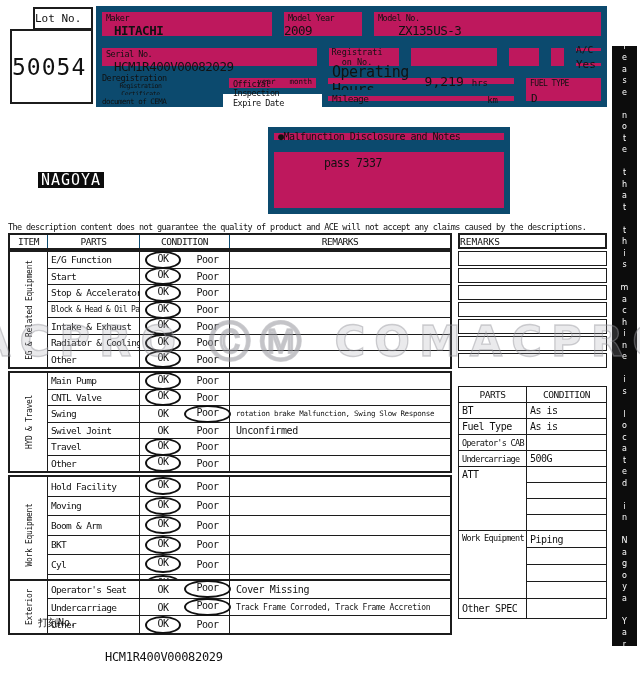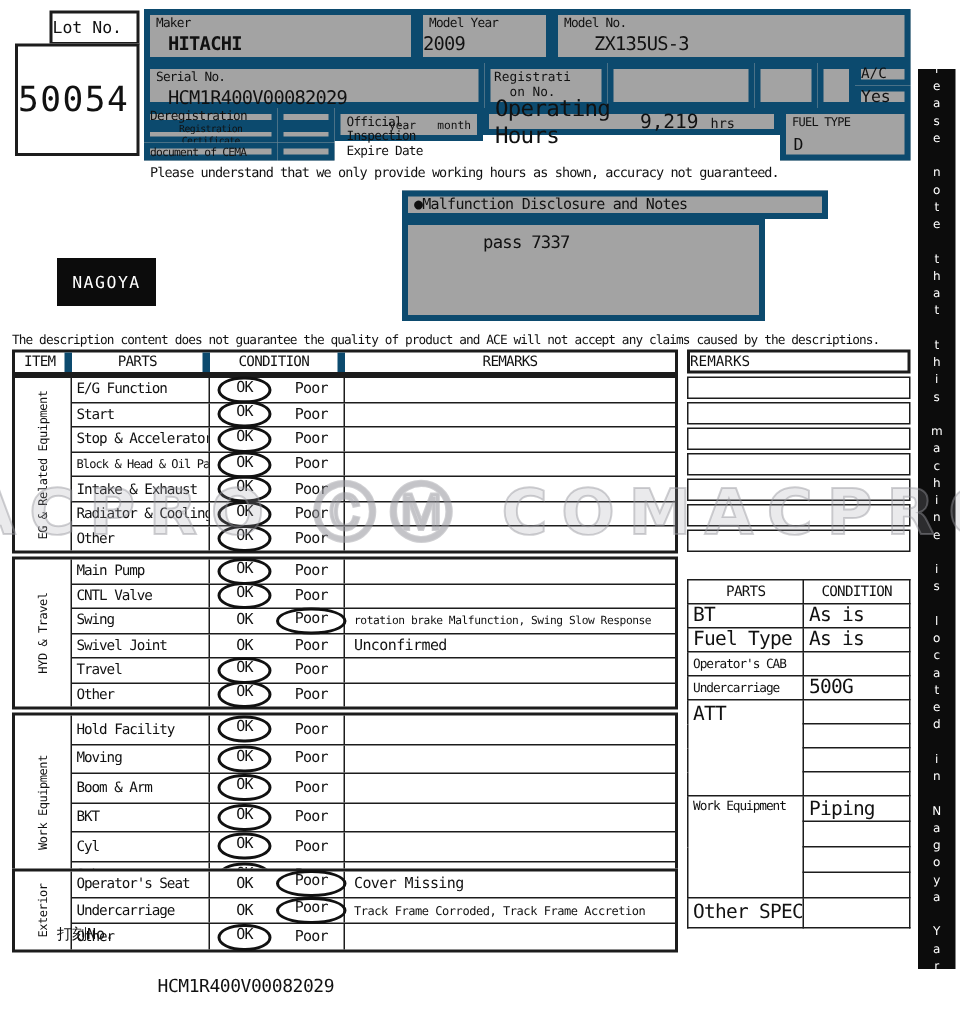--- a/index.html
+++ b/index.html
@@ -1,29 +1,29 @@
 <!DOCTYPE html>
 <html><head>
 <meta charset="utf-8">
 <style>
   html,body{margin:0;padding:0;background:#fff;}
   .page{position:relative;width:640px;height:680px;background:#fff;overflow:hidden;
         font-family:"DejaVu Sans Mono","Liberation Mono",monospace;color:#111;}
   .abs{position:absolute;box-sizing:border-box;}
-  .bx{position:absolute;box-sizing:border-box;border:4px solid #0c4a6e;background:#a3a3a3;}
+  .bx{position:absolute;box-sizing:border-box;border:6px solid #0c4a6e;background:#be185d;}
   .bx2{position:absolute;box-sizing:border-box;border:2px solid #1c1c1c;background:#fff;}
   .clabel{font-size:8.5px;letter-spacing:-0.5px;padding:2px 0 0 4px;line-height:1.1;white-space:pre-line;}
   .cval{font-size:12.5px;letter-spacing:-0.5px;}
   .ctr{display:flex;align-items:center;justify-content:flex-start;text-align:center;}
   
   .lotnum{font-size:23px;letter-spacing:1px;}
   
   .hrow{position:absolute;left:8px;top:233px;width:444px;height:17px;border:2px solid #1c1c1c;
         display:flex;box-sizing:border-box;background:#fff;}
-  .hcell{border-right:5px solid #0c4a6e;display:flex;align-items:center;justify-content:center;
+  .hcell{border-right:1px solid #0c4a6e;display:flex;align-items:center;justify-content:center;
          font-size:9.5px;letter-spacing:-0.5px;box-sizing:border-box;height:100%;}
   .hcell:last-child{border-right:none;}
   .group{position:absolute;left:8px;width:444px;border:2px solid #1c1c1c;display:flex;
          box-sizing:border-box;background:#fff;}
   .glabel{width:38px;border-right:1px solid #1c1c1c;position:relative;box-sizing:border-box;}
   .vtext{position:absolute;left:50%;top:50%;transform:translate(-50%,-50%) rotate(-90deg);
          white-space:nowrap;font-size:8px;letter-spacing:-0.3px;}
   .grows{flex:1;display:flex;flex-direction:column;}
   .trow{display:flex;border-bottom:1px solid #1c1c1c;flex:1;align-items:stretch;min-height:0;}
   .trow:last-child{border-bottom:none;}
@@ -35,36 +35,36 @@
   .rcell{flex:1;display:flex;align-items:center;padding-left:6px;font-size:10px;letter-spacing:-0.4px;
          white-space:nowrap;overflow:hidden;}
   .rcell.s{font-size:8px;letter-spacing:-0.3px;}
   .rcell.xs{font-size:7.5px;letter-spacing:-0.3px;}
   .opt{display:inline-block;font-size:10px;letter-spacing:-0.5px;text-align:center;padding:0 6px;line-height:13px;}
   .opt.circled{border:2px solid #111;border-radius:50%;padding:0 10px;height:14px;line-height:12px;}
   
   .rrow{position:relative;box-sizing:border-box;border:1px solid #1c1c1c;background:#fff;margin-bottom:2px;height:15px;}
   
   table.spec{position:absolute;left:458px;top:386px;width:149px;border-collapse:collapse;background:#fff;}
-  table.spec td{border:1px solid #1c1c1c;font-size:13px;letter-spacing:-0.5px;padding:0 0 0 3px;
+  table.spec td{border:1px solid #1c1c1c;font-size:10px;letter-spacing:-0.5px;padding:0 0 0 3px;
                 height:15px;white-space:nowrap;overflow:hidden;}
   table.spec td.c1{width:64px;}
   table.spec tr.sph td{text-align:center;font-size:9.5px;padding:0;}
   table.spec td.sm{font-size:8.5px;letter-spacing:-0.7px;}
   table.spec td.vtop{vertical-align:top;padding-top:2px;}
   table.spec tr.we td{height:16px;}
   table.spec tr.tall td{height:19px;}
   
   .sidebar{position:absolute;left:612px;top:46px;width:25px;height:600px;background:#0c0c0c;
            display:flex;justify-content:center;align-items:center;}
   .sidetext{writing-mode:vertical-rl;text-orientation:upright;color:#fff;font-size:8px;
             letter-spacing:2.5px;white-space:nowrap;font-family:"DejaVu Sans",sans-serif;}
   
-  .badge{position:absolute;left:38px;top:172px;width:66px;height:32px;background:#0c0c0c;color:#fff;
-         display:flex;align-items:center;justify-content:center;font-size:11px;letter-spacing:1px;}
+  .badge{position:absolute;left:38px;top:172px;width:66px;height:16px;background:#0c0c0c;color:#fff;
+         display:flex;align-items:center;justify-content:center;font-size:15px;letter-spacing:1px;}
   
   .wm{position:absolute;left:-22px;top:314px;width:700px;font-size:42px;font-weight:bold;letter-spacing:9px;
       color:rgba(160,160,168,0.22);-webkit-text-stroke:1.3px rgba(150,150,158,0.45);
       white-space:nowrap;pointer-events:none;font-family:"DejaVu Sans",sans-serif;}
   .notice{position:absolute;letter-spacing:-0.6px;white-space:nowrap;}
 </style>
 </head>
 <body>
 
 <div class="page">
@@ -126,29 +126,33 @@
       <div style="position:absolute;bottom:2px;left:0;width:100%;display:flex;justify-content:flex-end;gap:14px;padding-right:4px;box-sizing:border-box;font-size:7.5px;">
         <span>year</span>
         <span>month</span>
       </div>
     </div>
     <div class="bx" style="left:226px;top:66px;width:198px;height:18px;display:flex;align-items:center;">
       <span style="font-size:15px;padding-left:4px;letter-spacing:-0.5px;">Operating Hours</span>
       <span style="margin-left:auto;font-size:13px;">9,219</span>
       <span style="font-size:9px;margin:4px 26px 0 8px;">hrs</span>
     </div>
+    <div class="bx" style="left:226px;top:84px;width:198px;height:17px;display:flex;align-items:center;">
+      <span style="font-size:9.5px;padding-left:4px;letter-spacing:-0.5px;">Mileage</span>
+      <span style="margin-left:auto;font-size:12px;"></span>
+      <span style="font-size:9px;margin:3px 16px 0 8px;">km</span>
+    </div>
     <div class="bx" style="left:424px;top:66px;width:87px;height:35px;">
       <div class="clabel" style="font-size:8px;">FUEL TYPE</div>
       <div style="font-size:11px;padding:3px 0 0 5px;">D</div>
     </div>
   </div>
 
-  <div class="notice" style="left:100px;top:111px;font-size:9px;">Please understand that we only provide working hours as shown, accuracy not guaranteed.</div>
-
-  <div class="bx" style="left:268px;top:127px;width:284px;height:19px;display:flex;align-items:center;padding-left:4px;font-size:10px;letter-spacing:-0.5px;">
+
+  <div class="bx" style="left:268px;top:127px;width:242px;height:19px;display:flex;align-items:center;padding-left:4px;font-size:10px;letter-spacing:-0.5px;">
     <span>●Malfunction Disclosure and Notes</span>
   </div>
   <div class="bx" style="left:268px;top:146px;width:242px;height:68px;padding-left:44px;">
     <div style="font-size:11.5px;padding:4px 0 0 6px;letter-spacing:-0.5px;">pass 7337</div>
   </div>
 
   <div class="badge">NAGOYA</div>
 
   <div class="notice" style="left:8px;top:222px;font-size:8.5px;">The description content does not guarantee the quality of product and ACE will not accept any claims caused by the descriptions.</div>
 

